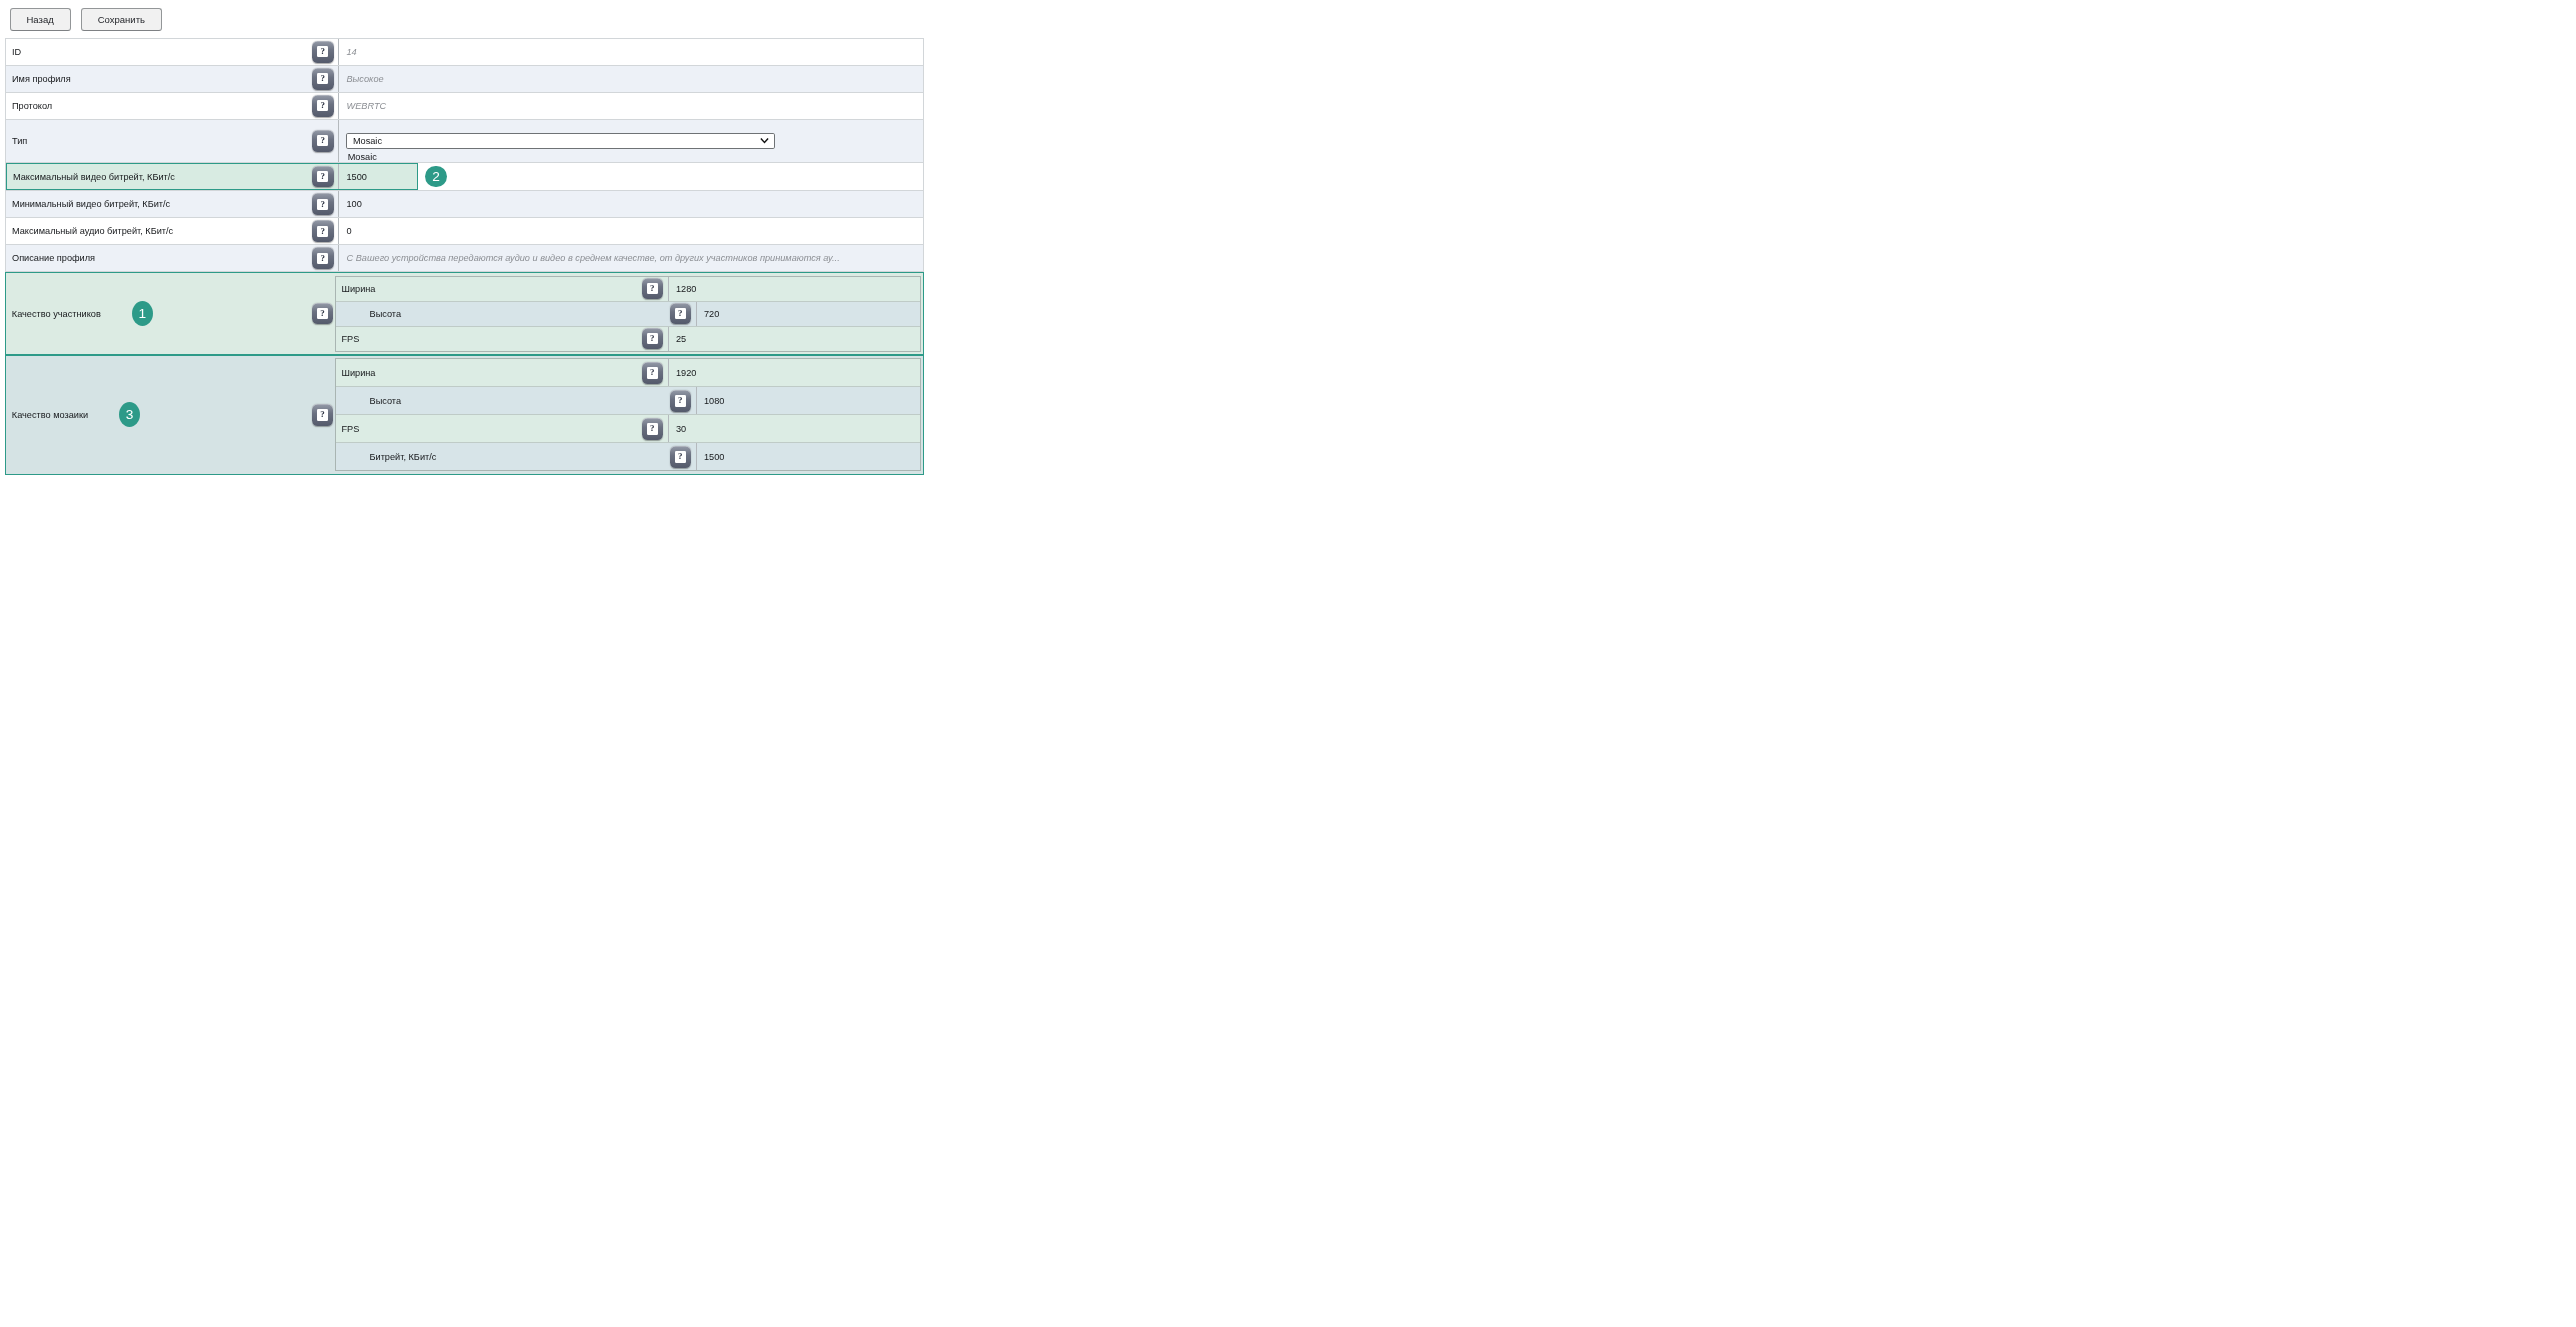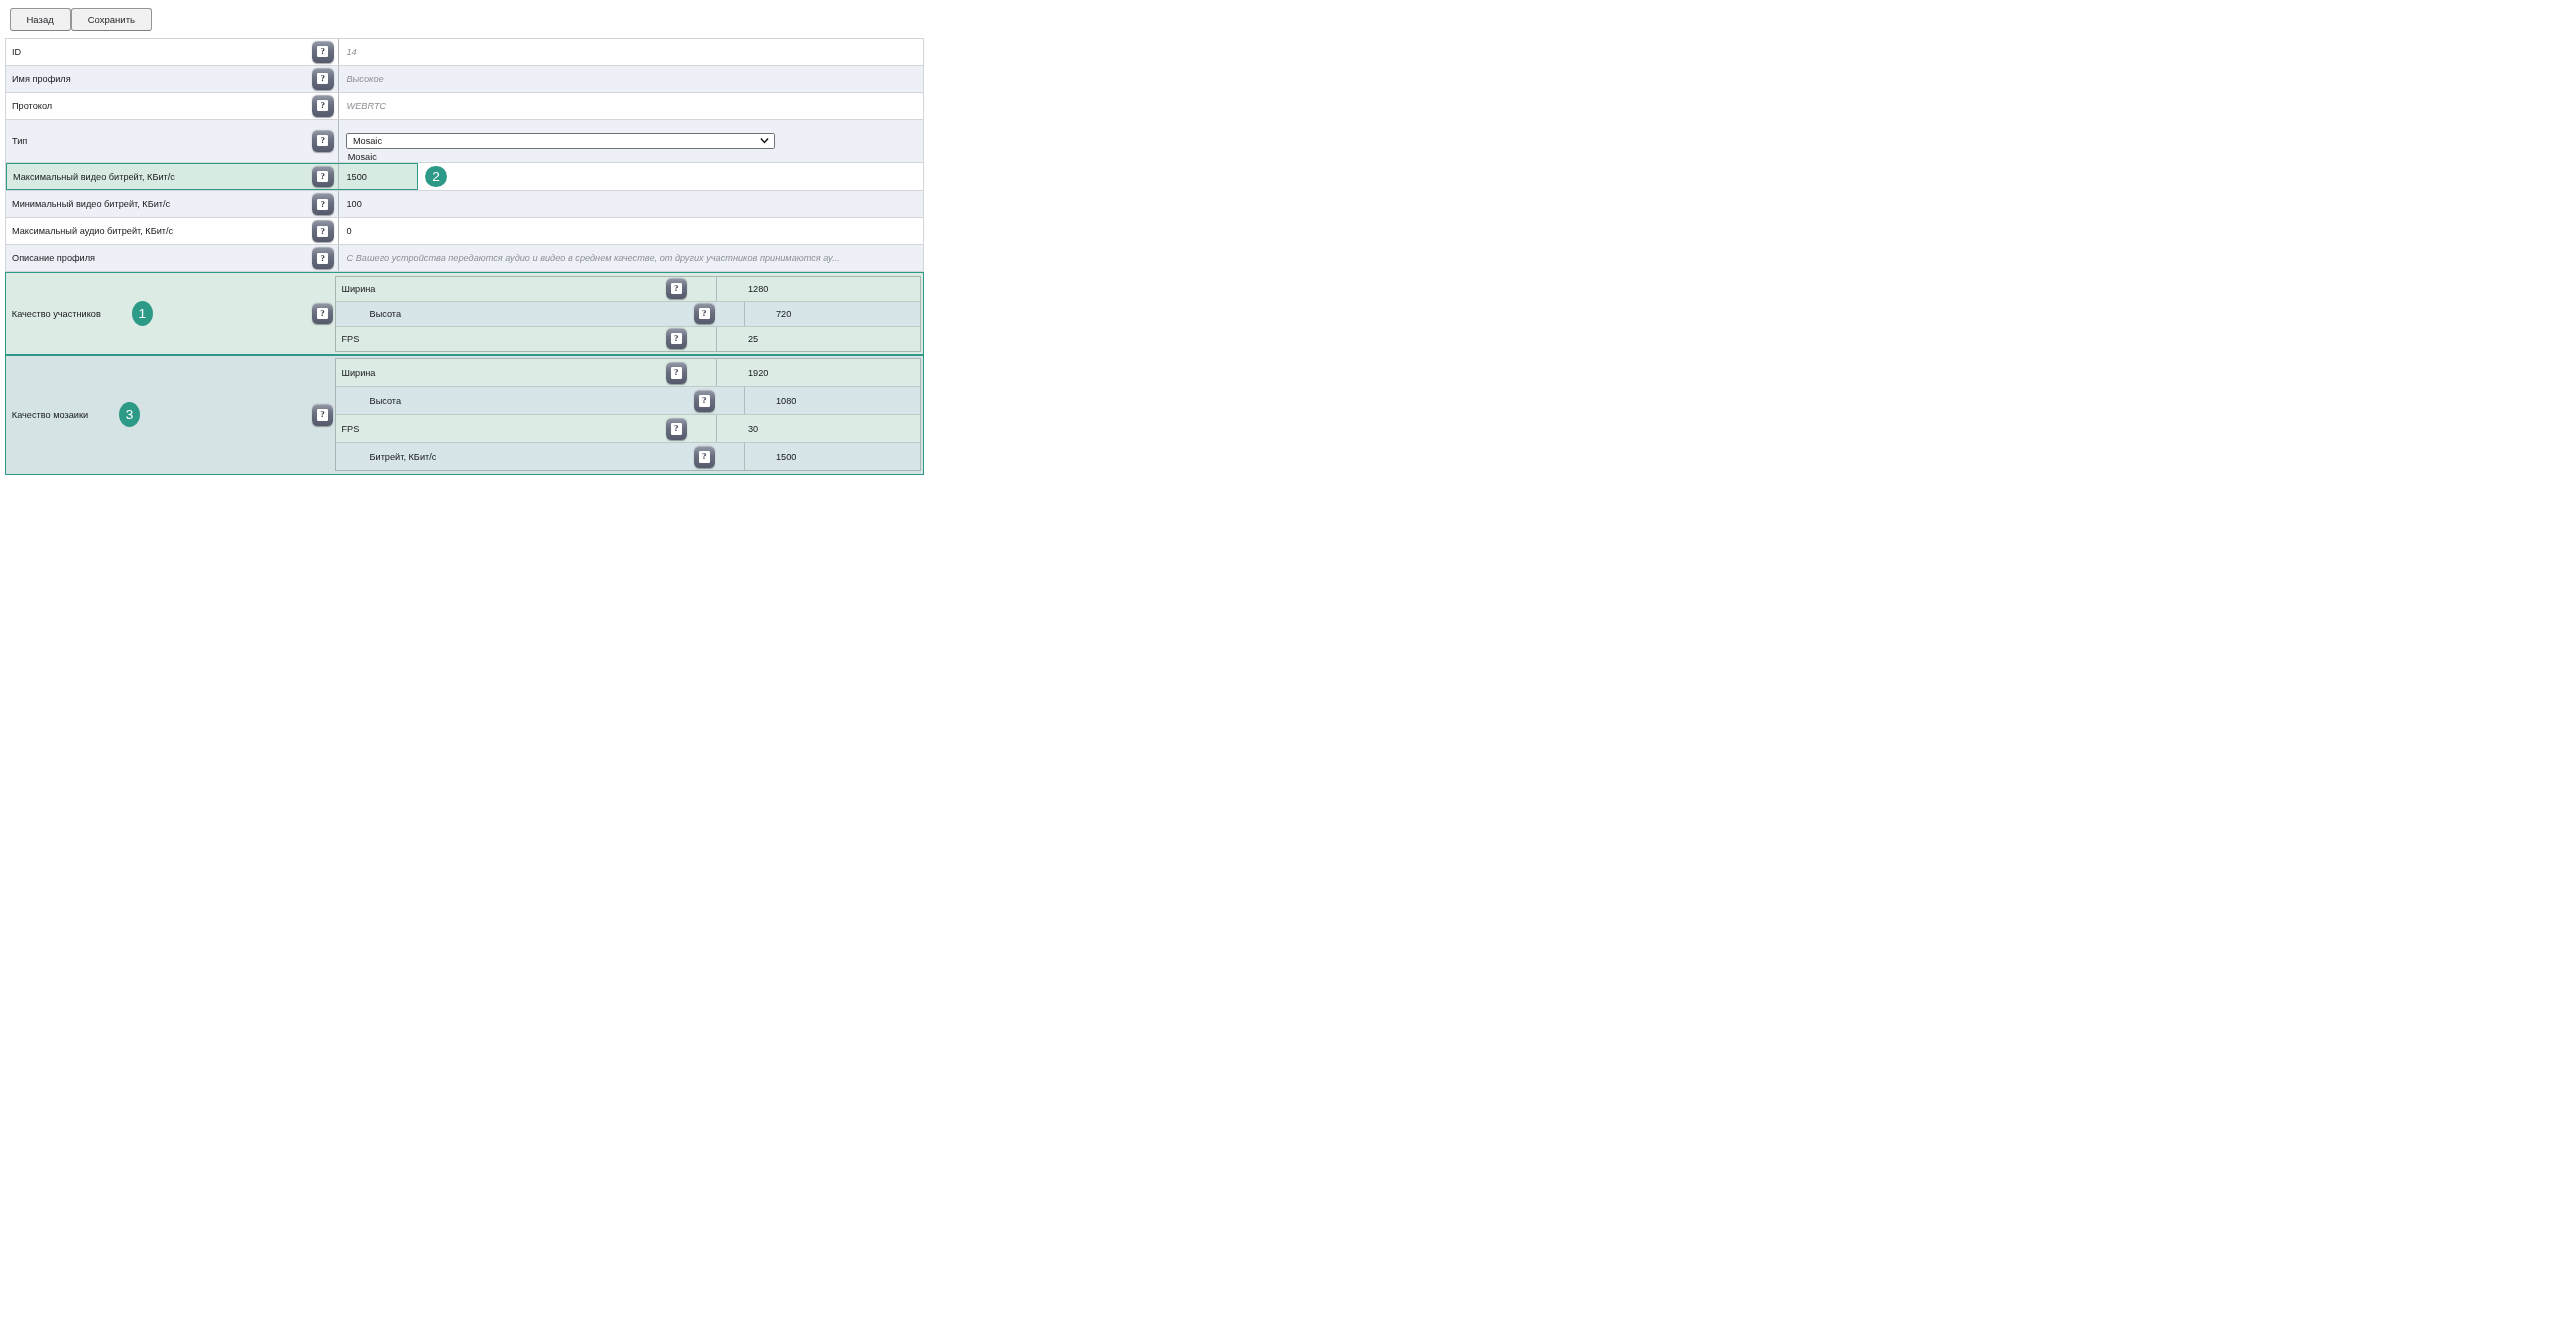--- a/index.html
+++ b/index.html
@@ -1,21 +1,21 @@
 <!DOCTYPE html>
 <html style="font-size:9.5px"><head>
 <meta charset="utf-8">
 <style>
   html,body{margin:0;padding:0;background:#ffffff;}
   body{
     width:933px;height:481px;overflow:hidden;
     font-family:"Liberation Sans",sans-serif;color:#16181b;
     -webkit-font-smoothing:antialiased;
   }
-  .toolbar{padding:8.3px 0 7.2px 9.5px;display:flex;}
+  .toolbar{padding:8.3px 0 7.2px 9.5px;display:flex;gap:10px;}
   .btn{
     font-family:"Liberation Sans",sans-serif;
     font-size:9.5px;color:#1d1f24;
     background:#f1f1f1;
     border:1.2px solid #939698;border-bottom-color:#7e8184;
     border-radius:3px;
     padding:5.4px 16px;line-height:1;
     cursor:pointer;
   }
   .table{
@@ -92,21 +92,20 @@
   .s1{background:#dcebe3;}
   .s3{background:#d5e3e4;}
   .inner-table{
     flex:1;margin:2.4px 2.4px 2.4px 1.2px;
     border:1.2px solid #a9b5b2;box-sizing:border-box;
     background:#dcece4;
   }
   .irow{
     display:flex;align-items:center;min-height:24px;
     border-bottom:1.2px solid #bfcbc7;
-    gap:24px;
   }
   .s3 .irow{min-height:27px;}
   .irow:last-child{border-bottom:none;}
   .irow.ialt{background:#d7e4e8;padding-left:28px;}
   .irow .label-cell{flex:0 0 306px;}
   .chev{display:block;}
 </style>
 </head>
 <body>
 

